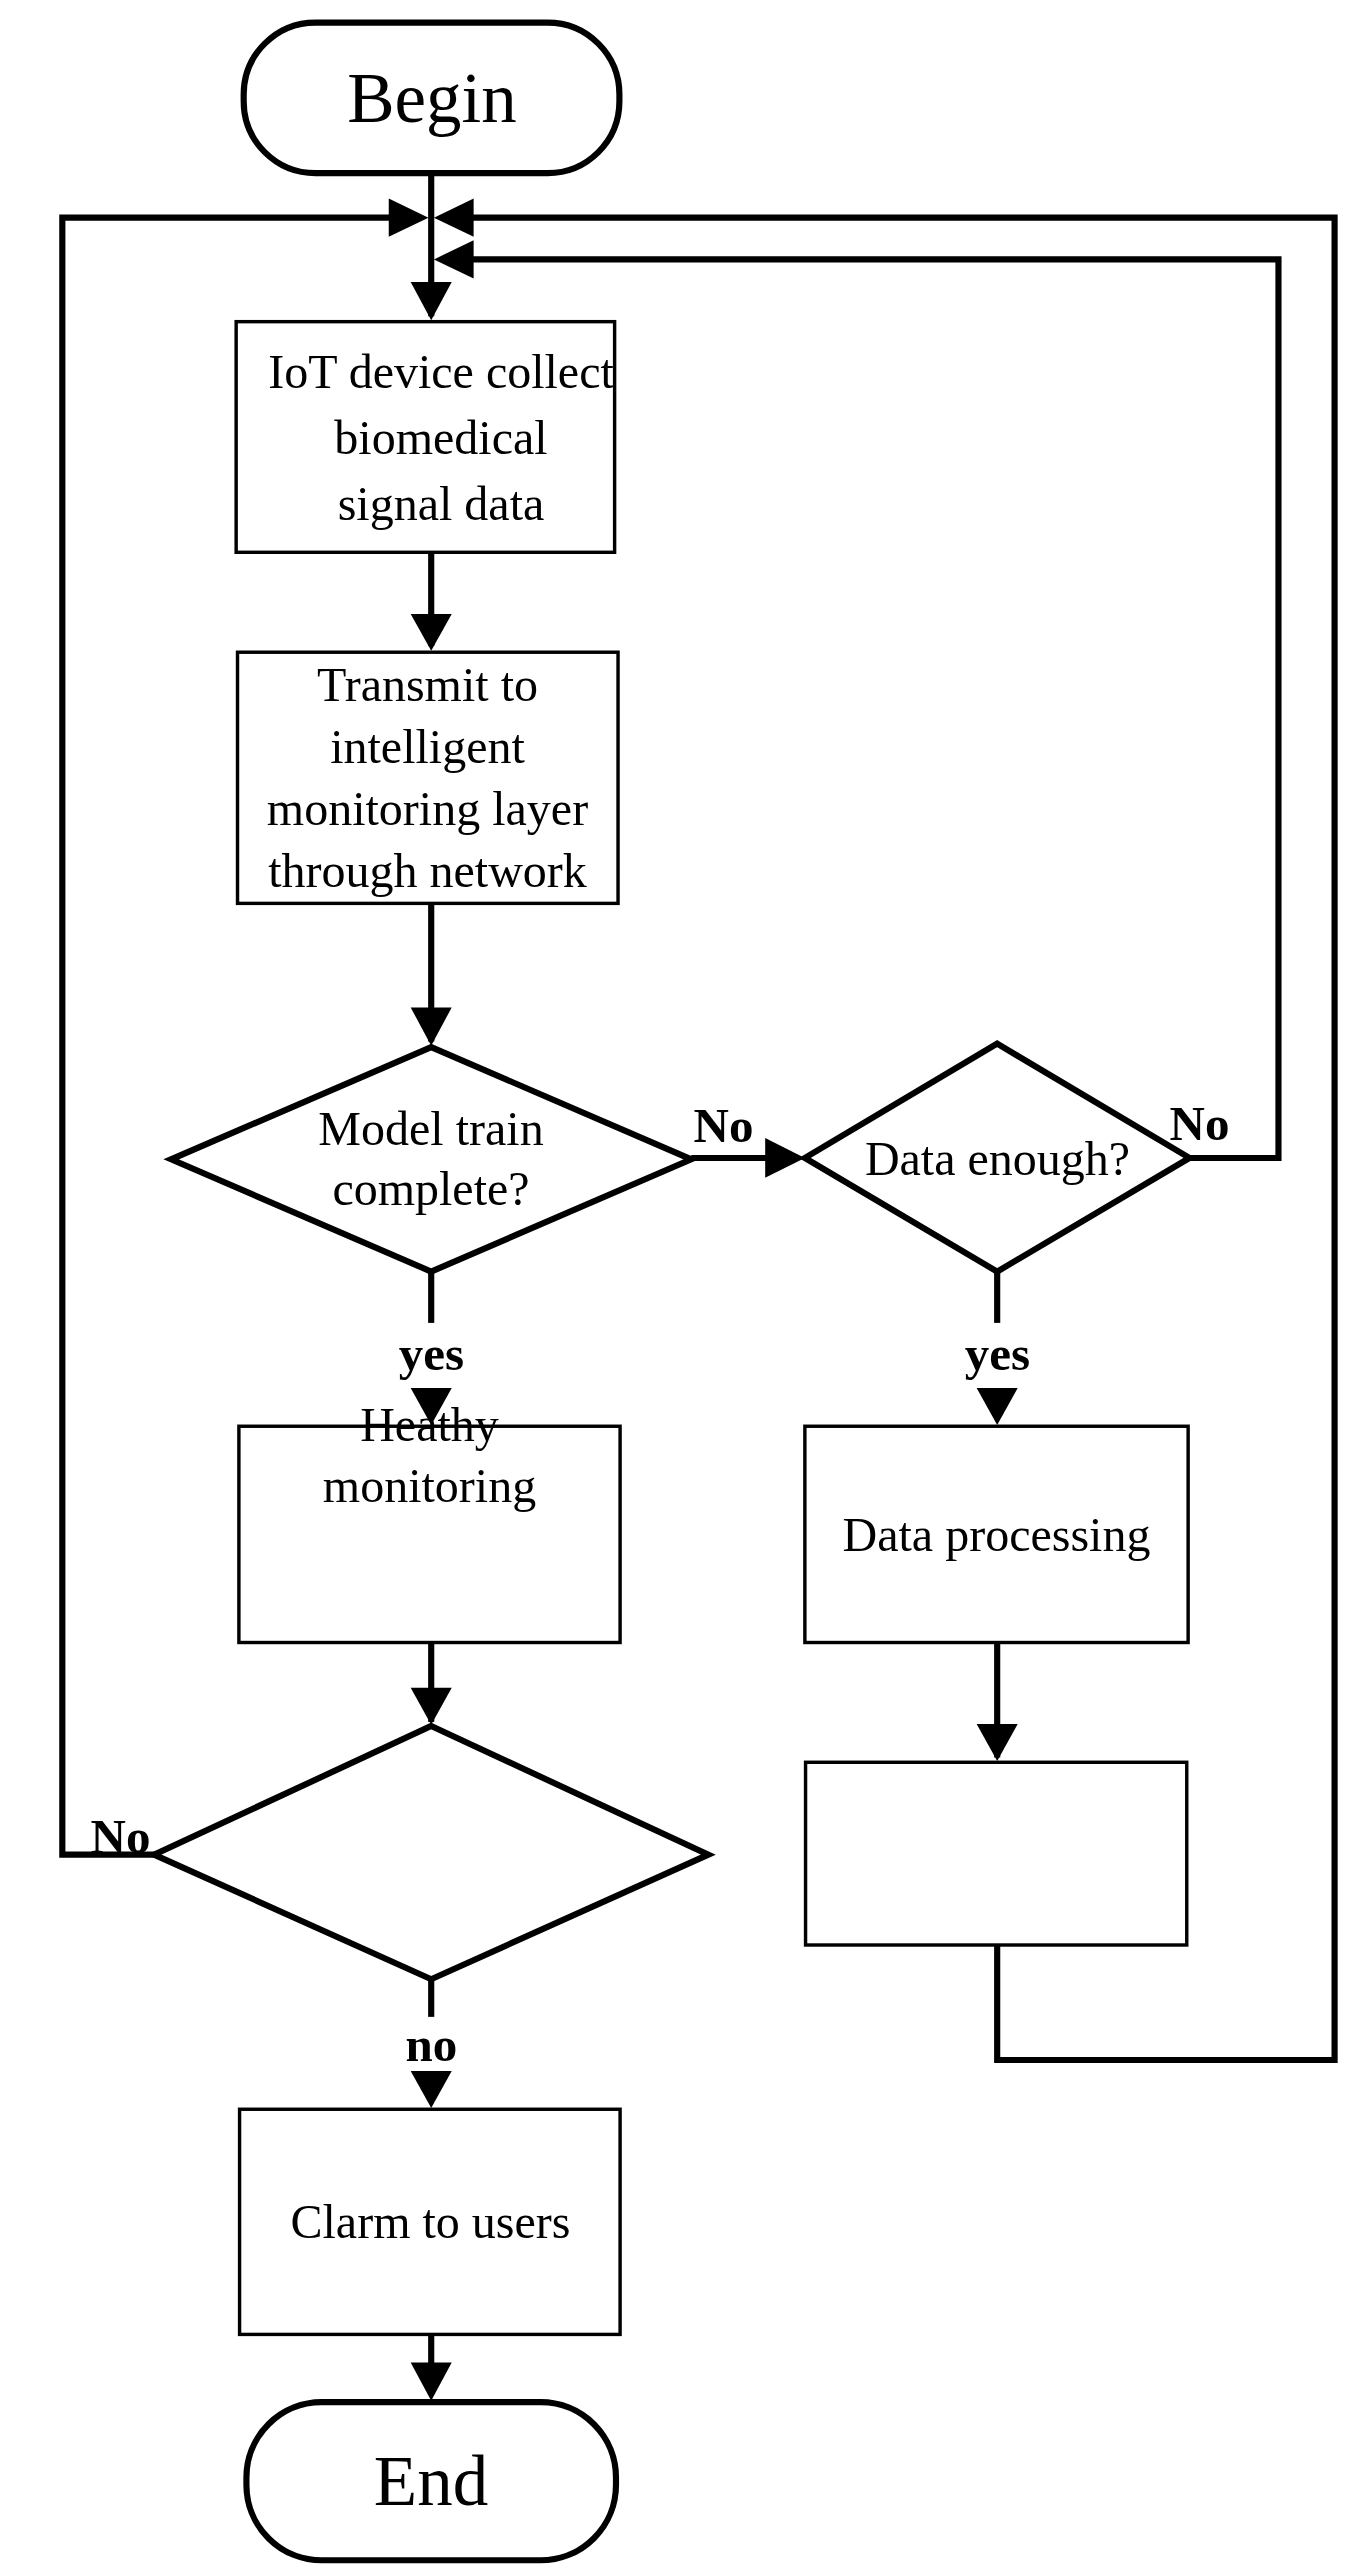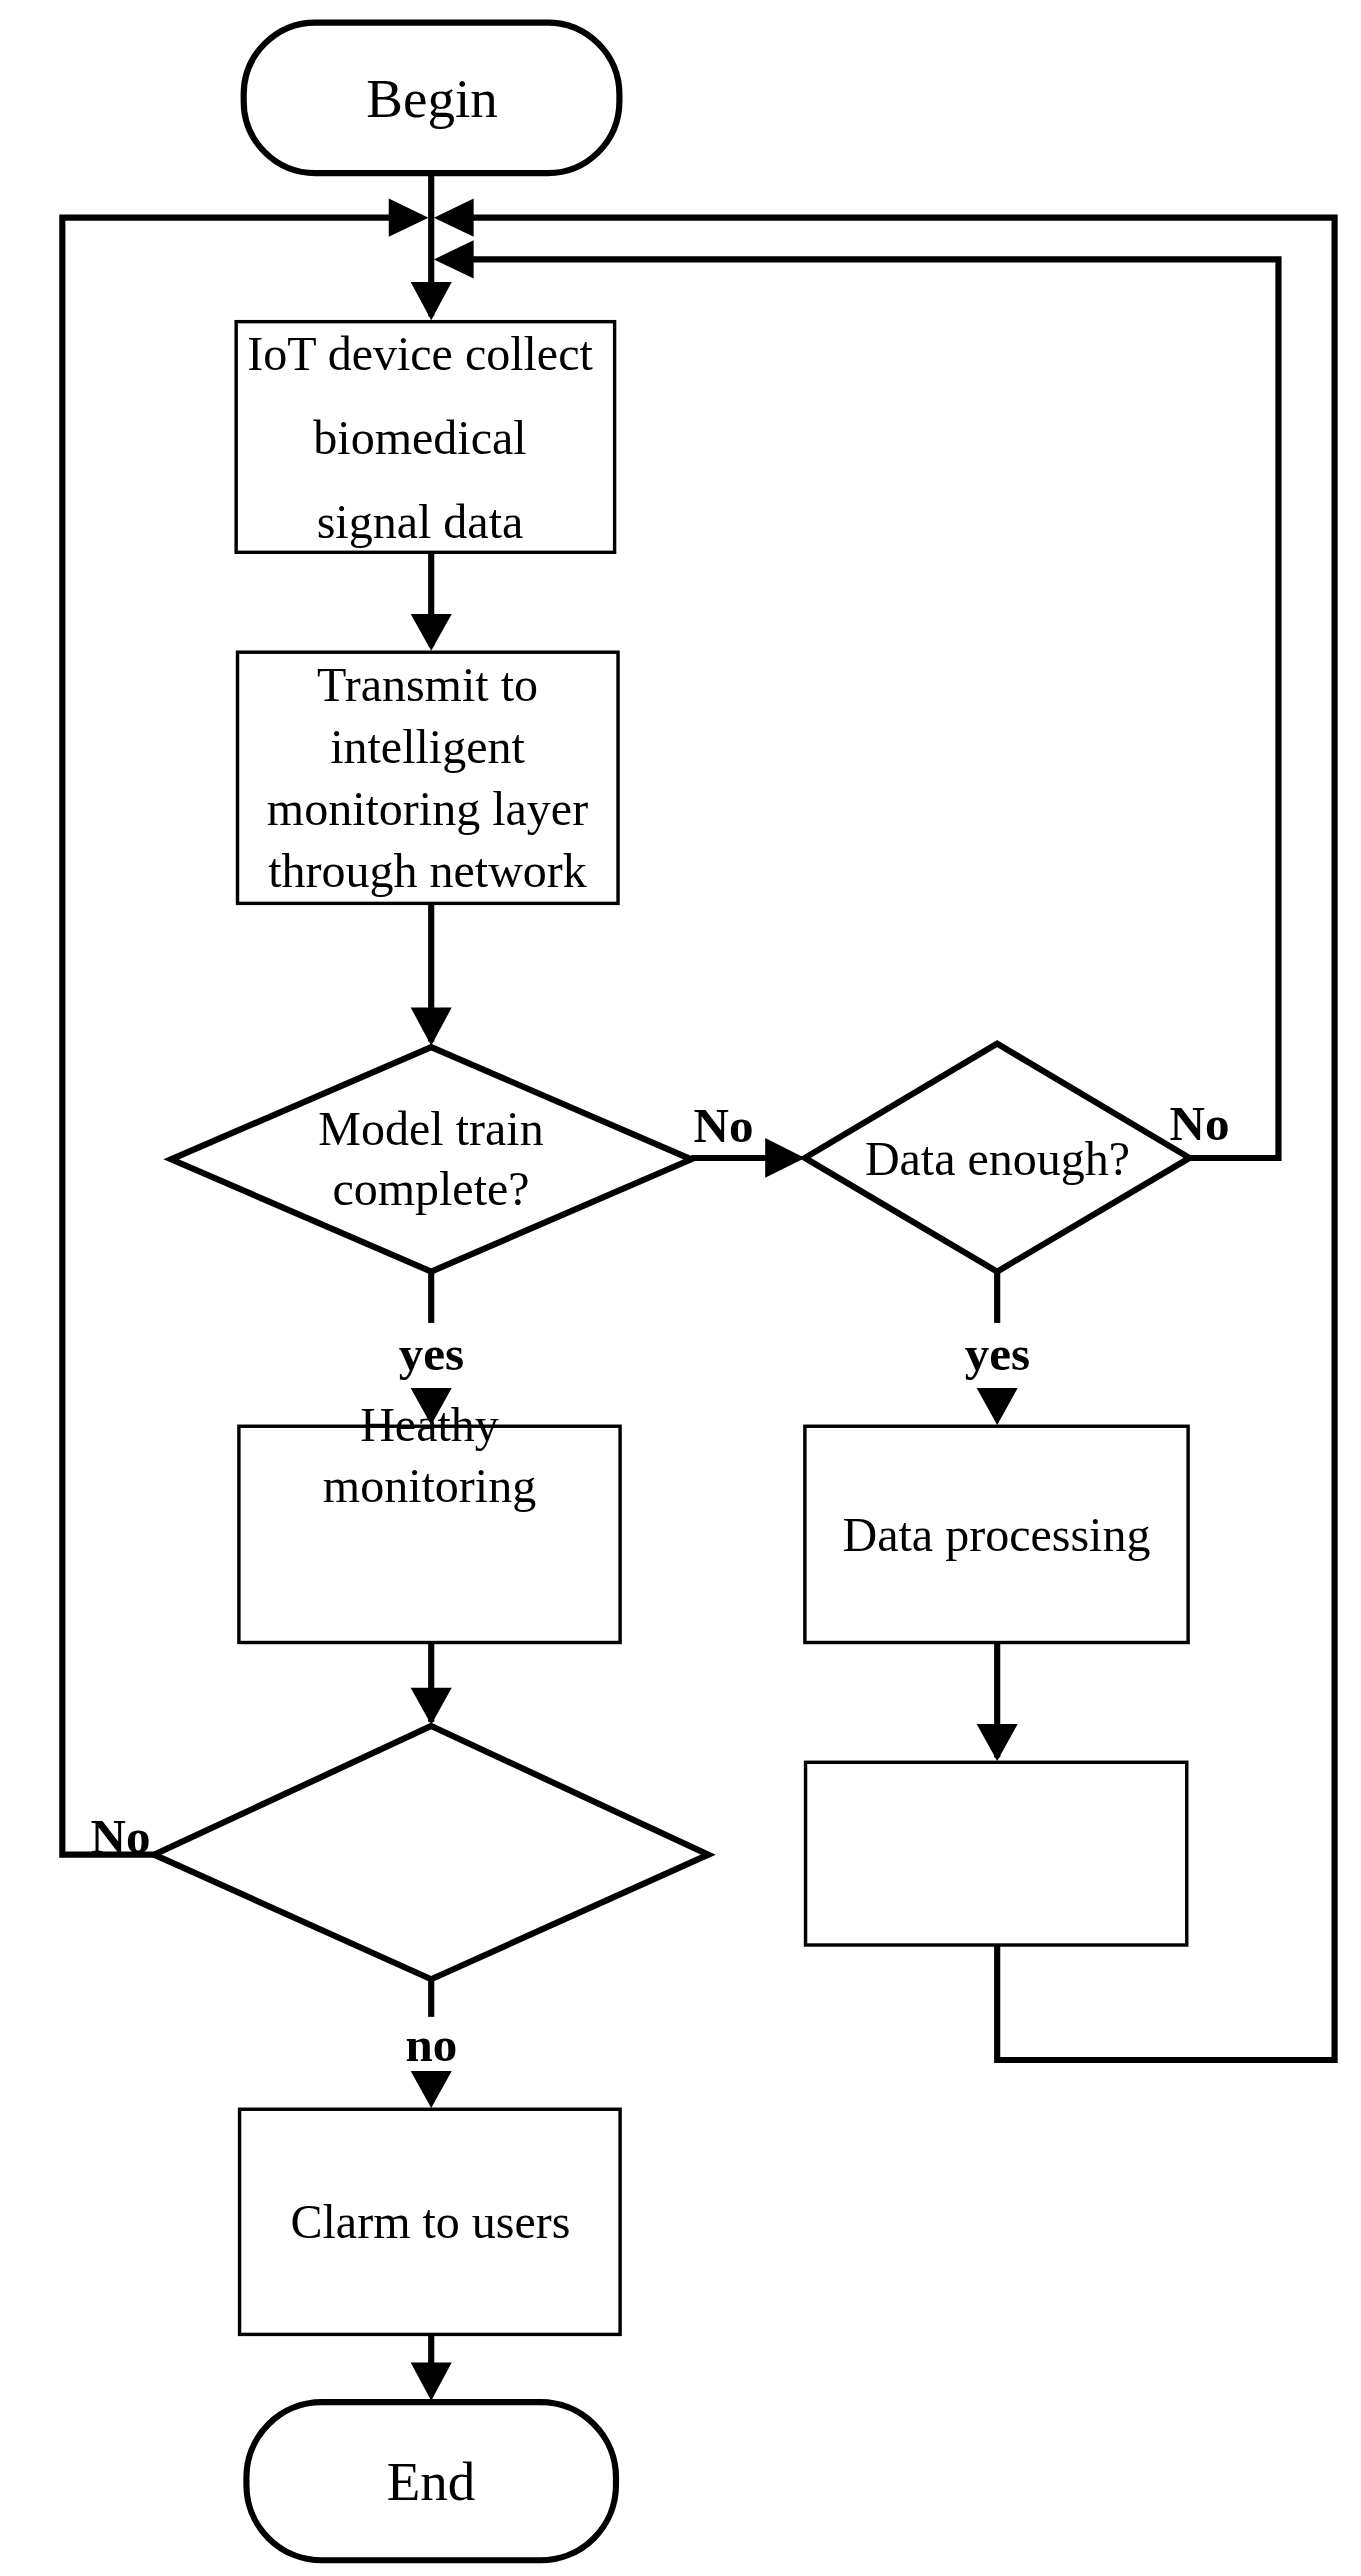--- a/index.html
+++ b/index.html
@@ -11,25 +11,25 @@
   .stage svg{position:absolute;left:0;top:0;width:1362px;height:2576px;}
   .shape{fill:none;stroke:#000;}
   .thick{stroke-width:9px;}
   .thin{stroke-width:5px;}
   .flow{stroke:#000;stroke-width:9px;fill:none;stroke-linejoin:miter;}
   .arrow{fill:#000;stroke:none;}
   .lbl{
     position:absolute;display:flex;align-items:center;justify-content:center;
     text-align:center;white-space:pre-line;font-size:48px;line-height:63px;
   }
-  .terminator-lbl{font-size:55px;}
+  .terminator-lbl{font-size:71px;}
   .edge-lbl{font-size:49px;line-height:55px;font-weight:bold;}
   
   .lbl-begin   {left:244px;top:22.6px;width:376px;height:151px;}
-  .lbl-collect {left:231px;top:322px;width:378px;height:231px;line-height:84px;}
+  .lbl-collect {left:252px;top:322px;width:378px;height:231px;line-height:66px;}
   .lbl-transmit{left:237px;top:652px;width:381px;height:251px;line-height:62px;}
   .lbl-model   {left:171px;top:1047px;width:520px;height:224px;line-height:60px;}
   .lbl-enough  {left:805px;top:1044px;width:385px;height:228px;}
   .lbl-healthy {left:239px;top:1347px;width:381px;height:216px;line-height:61px;}
   .lbl-proc    {left:805px;top:1426px;width:383px;height:216px;}
   .lbl-deep    {left:806px;top:1762px;width:381px;height:183px;line-height:60px;}
   .lbl-output  {left:154px;top:1726px;width:554px;height:253px;line-height:60px;}
   .lbl-alarm   {left:240px;top:2109px;width:381px;height:225px;}
   .lbl-end     {left:246px;top:2402px;width:370px;height:158px;}
   

